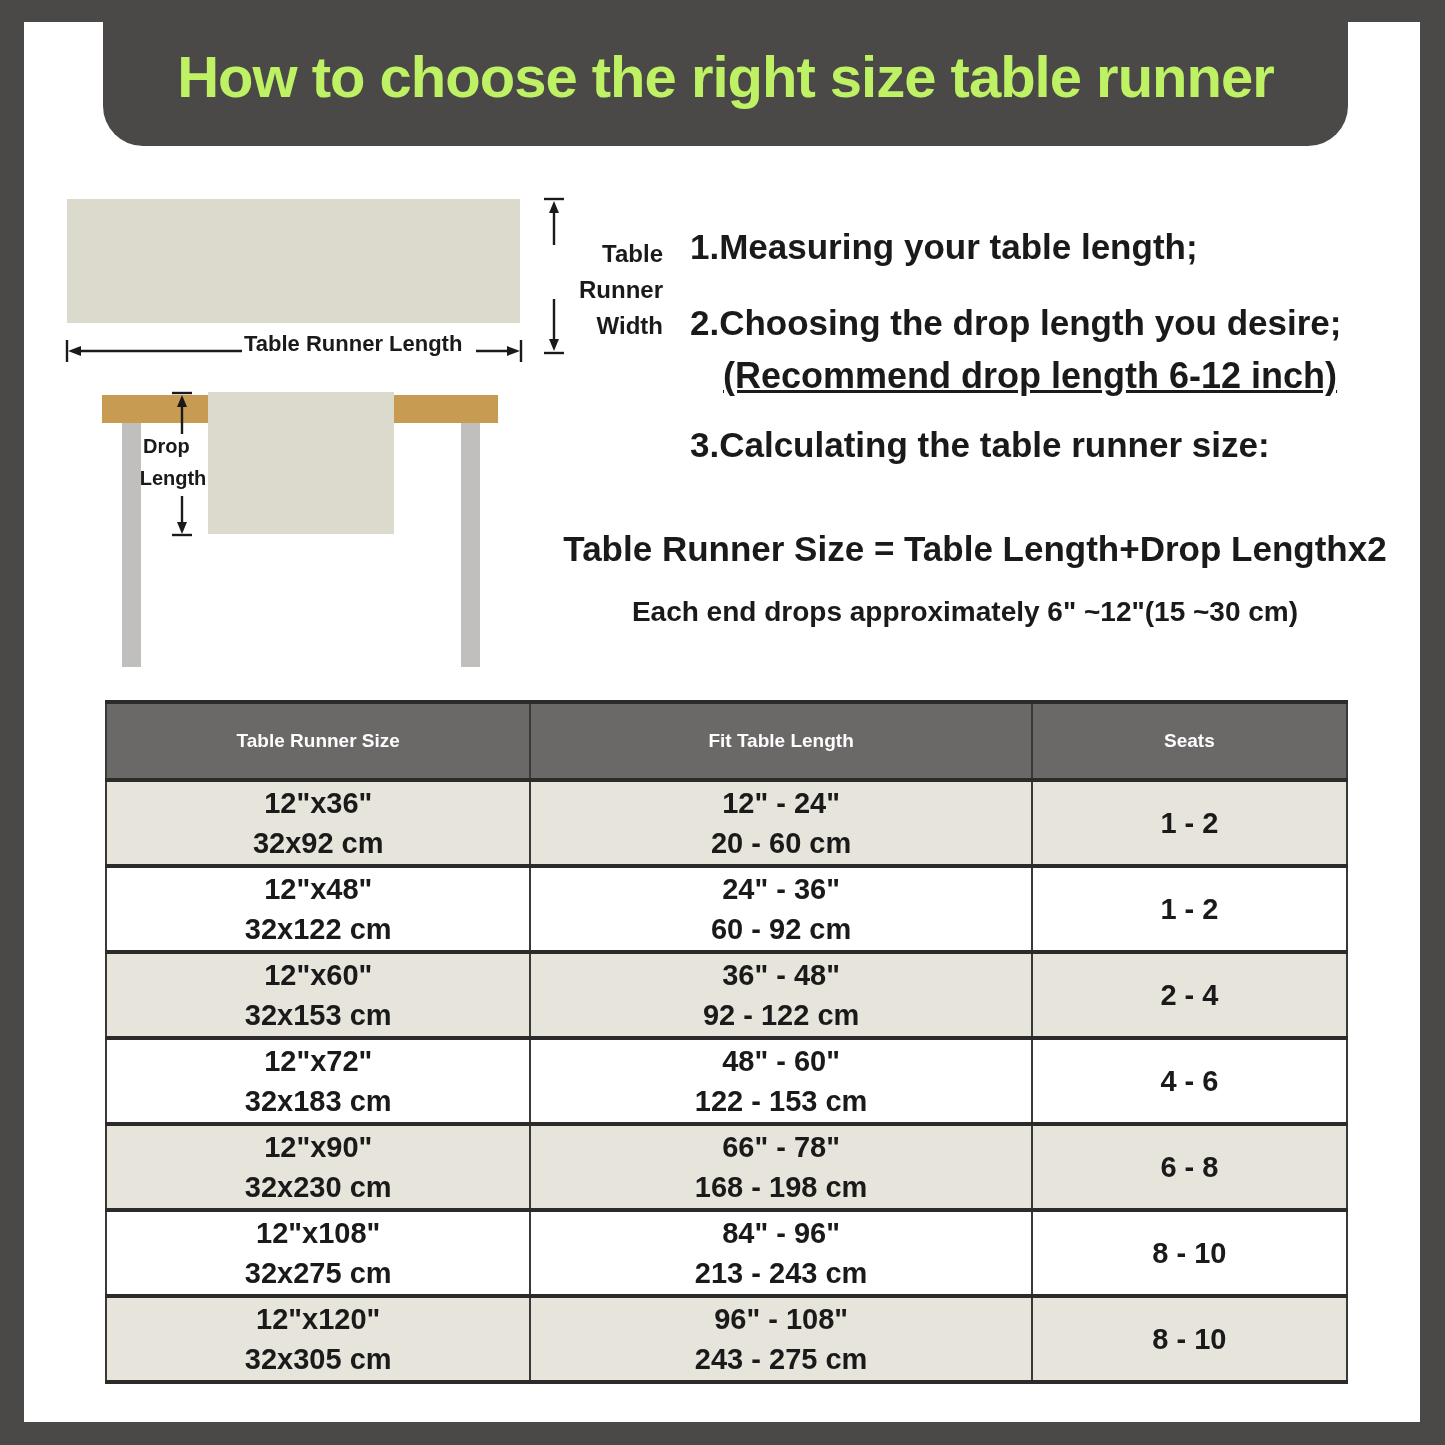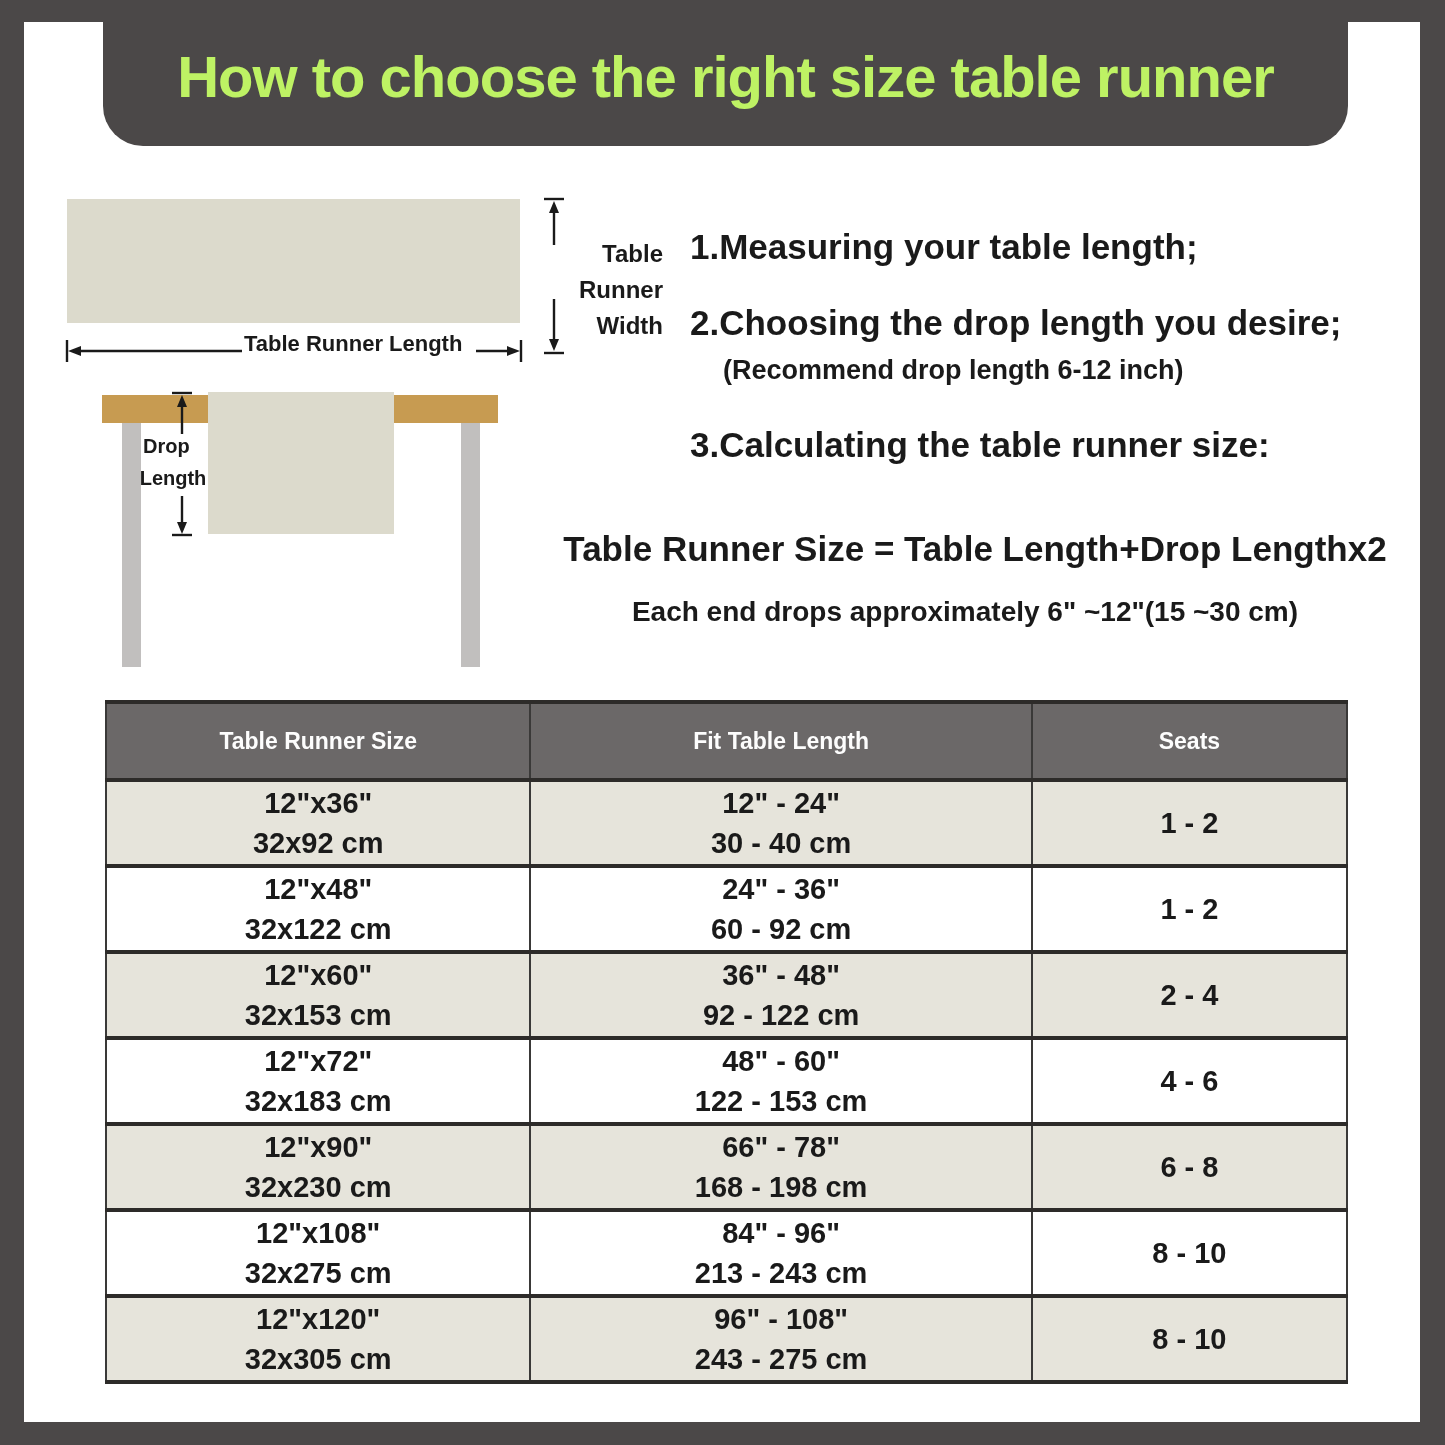--- a/index.html
+++ b/index.html
@@ -25,38 +25,38 @@
   
   .tabletop{position:absolute;left:102px;top:395px;width:396px;height:28px;background:#c79b51;}
   .leg{position:absolute;top:423px;width:19px;height:244px;background:#c1bfbe;}
   .leg.left{left:122px;} .leg.right{left:461px;}
   .runner-drape{position:absolute;left:208px;top:392px;width:186px;height:142px;background:#dcdacc;}
   .drop-label-1{position:absolute;left:143px;top:435px;width:80px;text-align:left;font-size:20px;}
   .drop-label-2{position:absolute;left:129px;top:467px;width:88px;text-align:center;font-size:20px;}
 
   
   .step{position:absolute;left:690px;font-size:35px;white-space:nowrap;}
-  .step-note{position:absolute;left:723px;font-size:27px;white-space:nowrap;}
+  .step-note{position:absolute;left:723px;font-size:36px;white-space:nowrap;text-decoration:underline;}
   .step1{top:227px;} .step2{top:303px;} .note2{top:355px;} .step3{top:425px;}
 
   
   .formula-main{position:absolute;left:505px;top:529px;width:940px;text-align:center;font-size:35px;white-space:nowrap;}
   .formula-note{position:absolute;left:505px;top:596px;width:920px;text-align:center;font-size:28px;white-space:nowrap;}
 
   
   .size-table{
     position:absolute;left:105px;top:700px;width:1243px;
     border-collapse:collapse;table-layout:fixed;
   }
   .size-table th,.size-table td{
     border-top:4px solid #2d2b29;border-bottom:4px solid #2d2b29;
     border-left:2px solid #3a3938;border-right:2px solid #3a3938;
     text-align:center;vertical-align:middle;padding:0;
   }
-  .size-table th{height:74px;background:#6b6868;color:#fdfdfd;font-size:23px;}
+  .size-table th{height:74px;background:#6b6868;color:#fdfdfd;font-size:19px;}
   .size-table td{height:82px;font-size:29px;line-height:40px;background:#ffffff;}
   .size-table tr.beige td{background:#e6e4db;}
   .col1{width:34.2%;} .col2{width:40.4%;} .col3{width:25.4%;}
   svg line,svg polyline{stroke:#1a1a1a;stroke-width:2.4;}
   svg polygon{fill:#1a1a1a;}
 </style>
 </head>
 <body>
 
 <div class="canvas">
@@ -128,21 +128,21 @@
       <th>Fit Table Length</th>
       <th>Seats</th>
     </tr>
     <tr class="beige">
       <td>
         <div>12"x36"</div>
         <div>32x92 cm</div>
       </td>
       <td>
         <div>12" - 24"</div>
-        <div>30 - 40 cm</div>
+        <div>20 - 60 cm</div>
       </td>
       <td>1 - 2</td>
     </tr>
     <tr>
       <td>
         <div>12"x48"</div>
         <div>32x122 cm</div>
       </td>
       <td>
         <div>24" - 36"</div>

